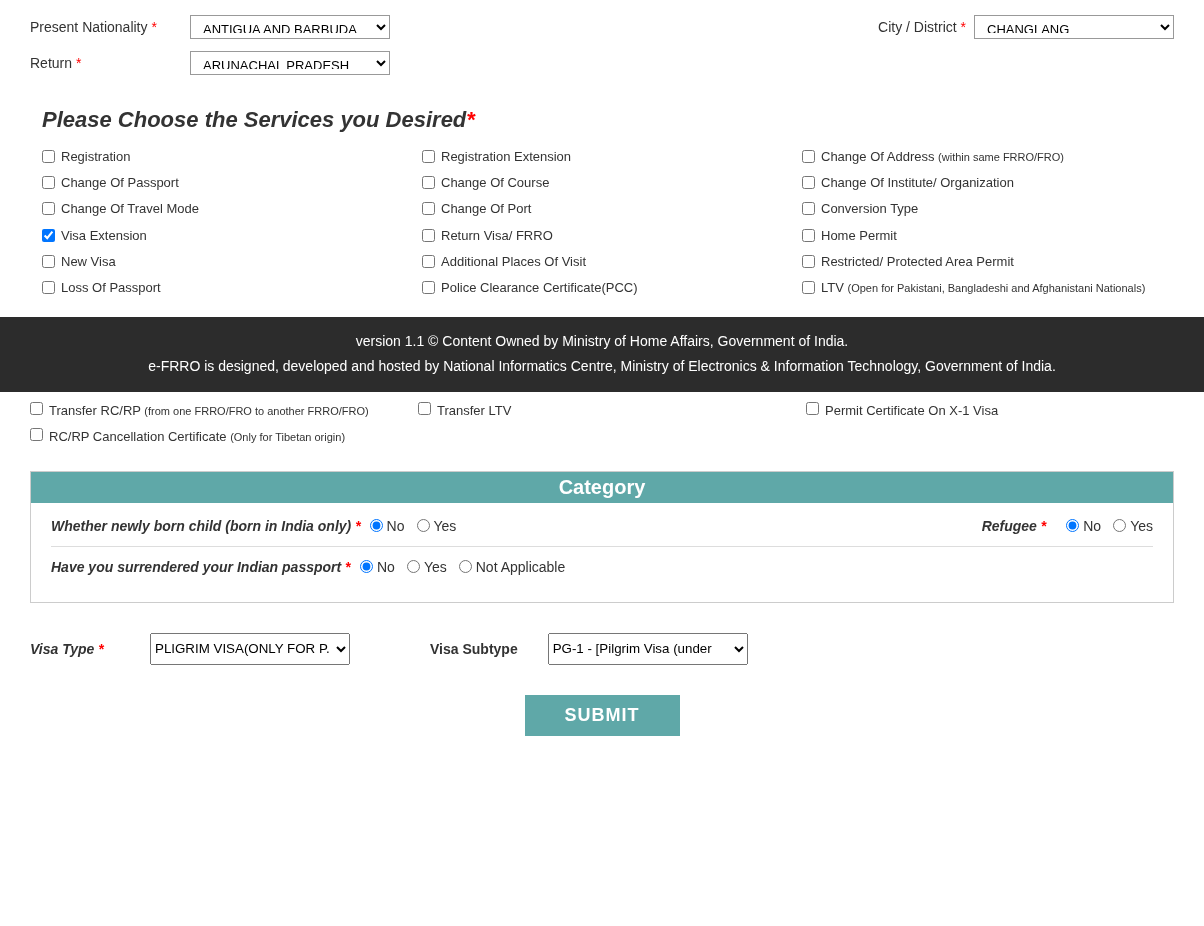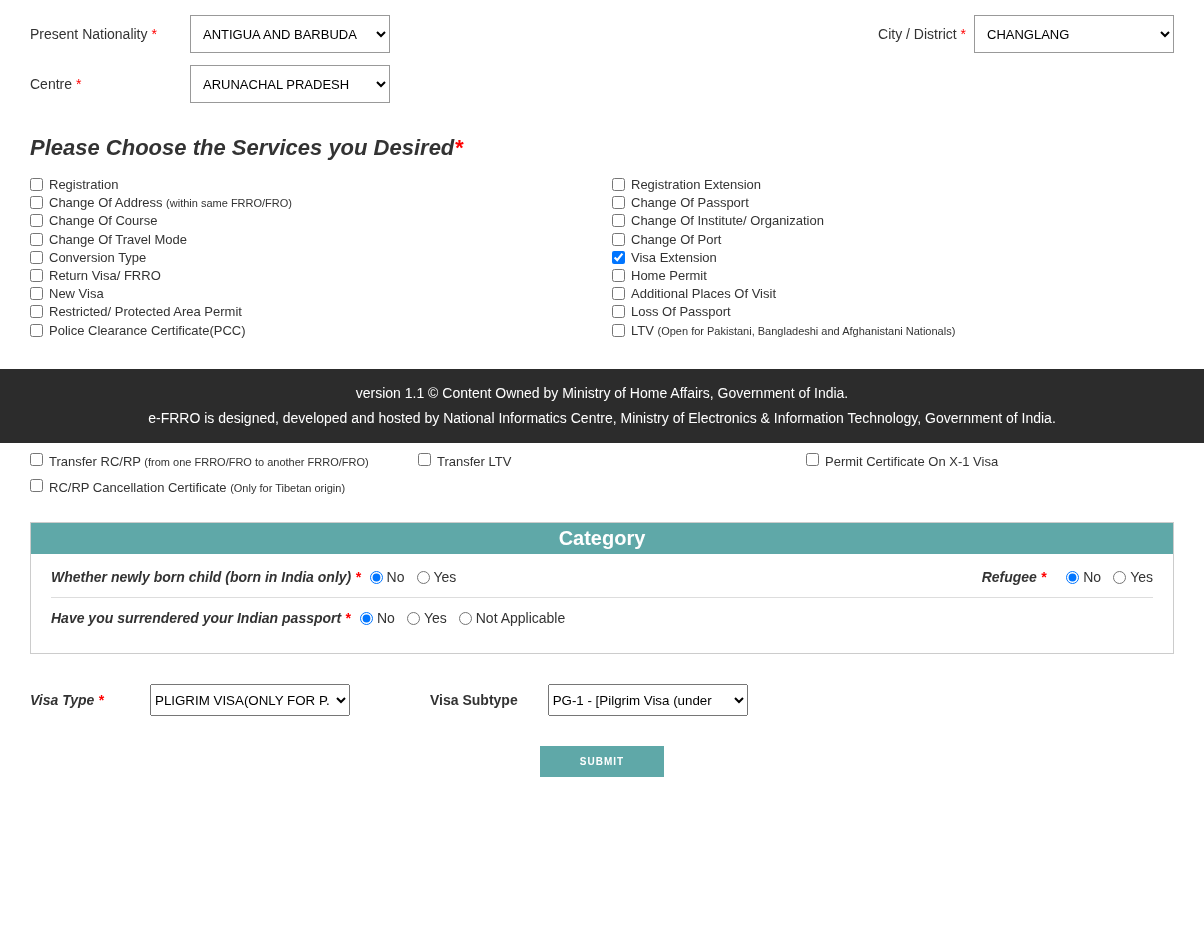--- a/index.html
+++ b/index.html
@@ -8,31 +8,31 @@
     .top-form { padding: 15px 30px 10px 30px; }
     .form-row { display: flex; align-items: center; margin-bottom: 12px; }
     .form-row label { font-size: 14px; min-width: 160px; }
     .form-row label .req { color: red; }
     .form-row select {
       border: 1px solid #999;
       padding: 5px 8px;
       font-size: 13px;
       background: #fff;
       min-width: 200px;
-      height: 38px;
+      height: 24px;
     }
     .form-row .spacer { flex: 1; }
     .form-row .city-label { font-size: 14px; margin-right: 8px; }
     .form-row .city-label .req { color: red; }
 
-    .services-section { padding: 10px 30px; }
+    .services-section { padding: 10px 42px; }
     .services-title { font-size: 22px; font-style: italic; font-weight: bold; margin-bottom: 15px; }
     .services-title .req { color: red; }
 
-    .services-grid { display: grid; grid-template-columns: 1fr 1fr; gap: 0 20px; margin-bottom: 19px; }
+    .services-grid { display: grid; grid-template-columns: 1fr 1fr 1fr; gap: 8px 20px; margin-bottom: 10px; }
     .service-item { display: flex; align-items: flex-start; gap: 6px; font-size: 13px; line-height: 1.4; }
     .service-item input[type="checkbox"] { margin-top: 2px; flex-shrink: 0; }
     .service-item .note { font-size: 11px; color: #333; }
 
     .footer-bar {
       background: #2c2c2c;
       color: #fff;
       text-align: center;
       padding: 12px 20px;
       font-size: 14px;
@@ -69,21 +69,21 @@
     .visa-label { font-size: 14px; font-style: italic; font-weight: bold; min-width: 100px; }
     .visa-label .req { color: red; }
     .visa-subtype-label { font-size: 14px; font-weight: bold; margin-left: 60px; }
 
     .submit-row { text-align: center; padding: 15px; }
     .submit-btn {
       background: #5fa8a8;
       color: #fff;
       border: none;
       padding: 10px 40px;
-      font-size: 10px;
+      font-size: 18px;
       font-weight: bold;
       cursor: pointer;
       letter-spacing: 1px;
     }
 
     select { cursor: pointer; }
   </style>
 </head>
 <body>
 
@@ -103,21 +103,21 @@
       <span>City / District</span><span class="req"> *</span>
     </span>
     <select style="min-width:200px;">
       <option selected="">CHANGLANG</option>
       <option>ITANAGAR</option>
       <option>NAHARLAGUN</option>
     </select>
   </div>
   <div class="form-row">
     <label>
-      <span>Centre</span><span class="req"> *</span>
+      <span>Return</span><span class="req"> *</span>
     </label>
     <select>
       <option selected="">ARUNACHAL PRADESH</option>
       <option>DELHI</option>
       <option>MAHARASHTRA</option>
       <option>KARNATAKA</option>
     </select>
   </div>
 </div>
 

